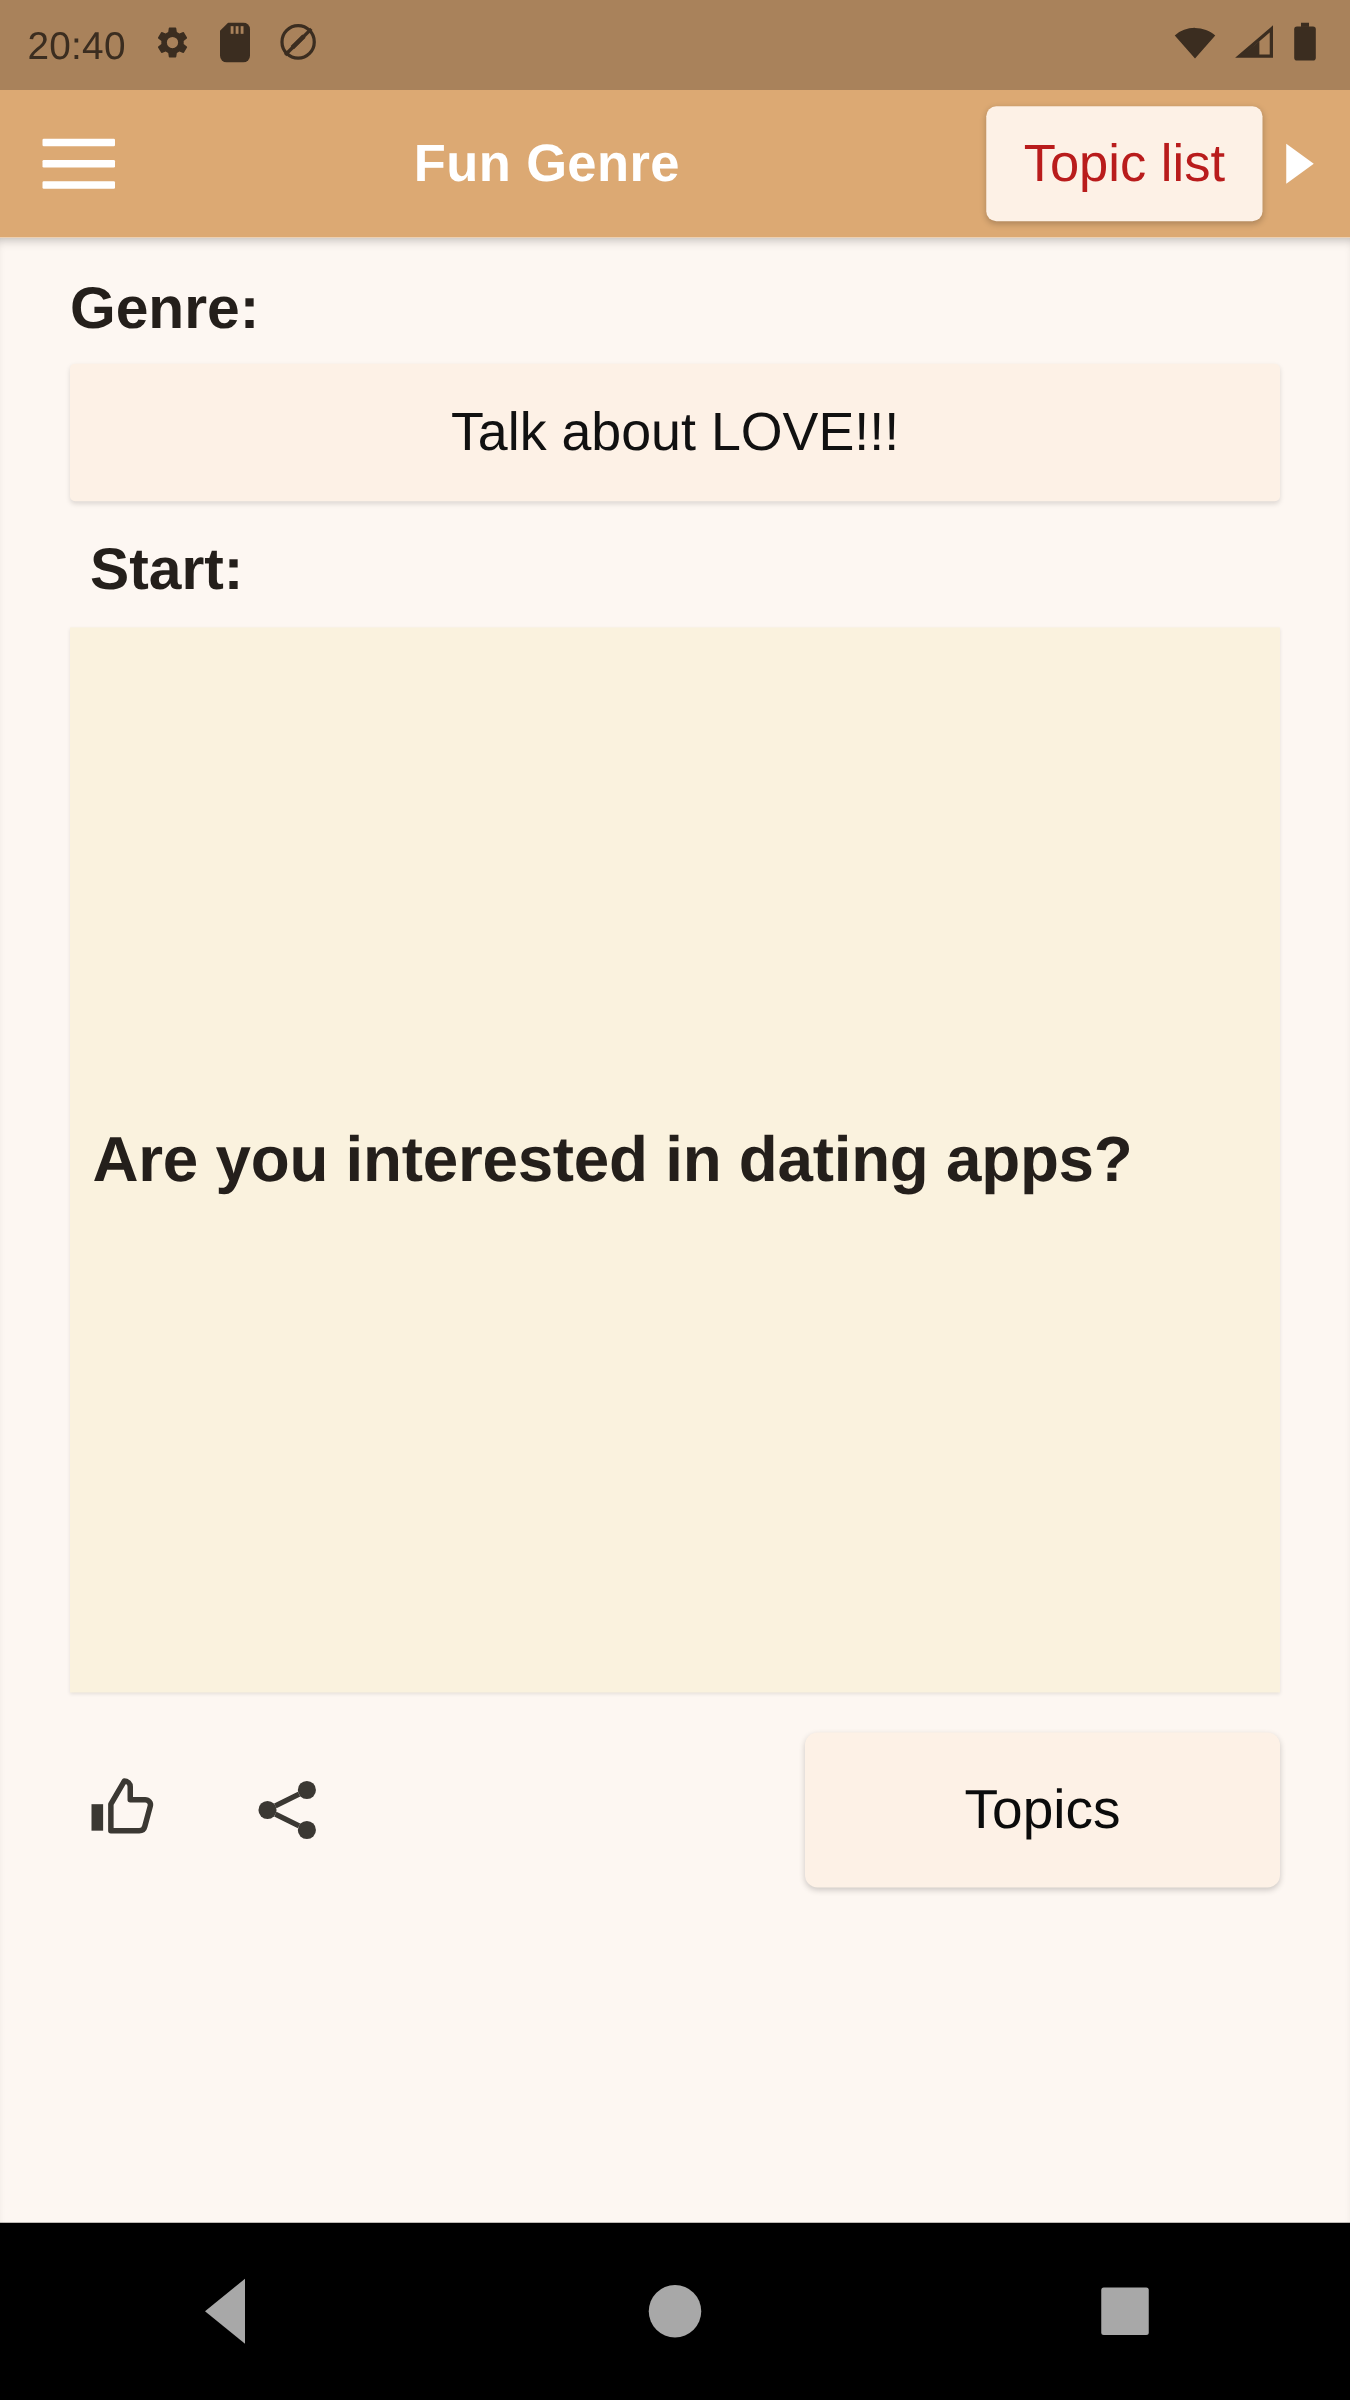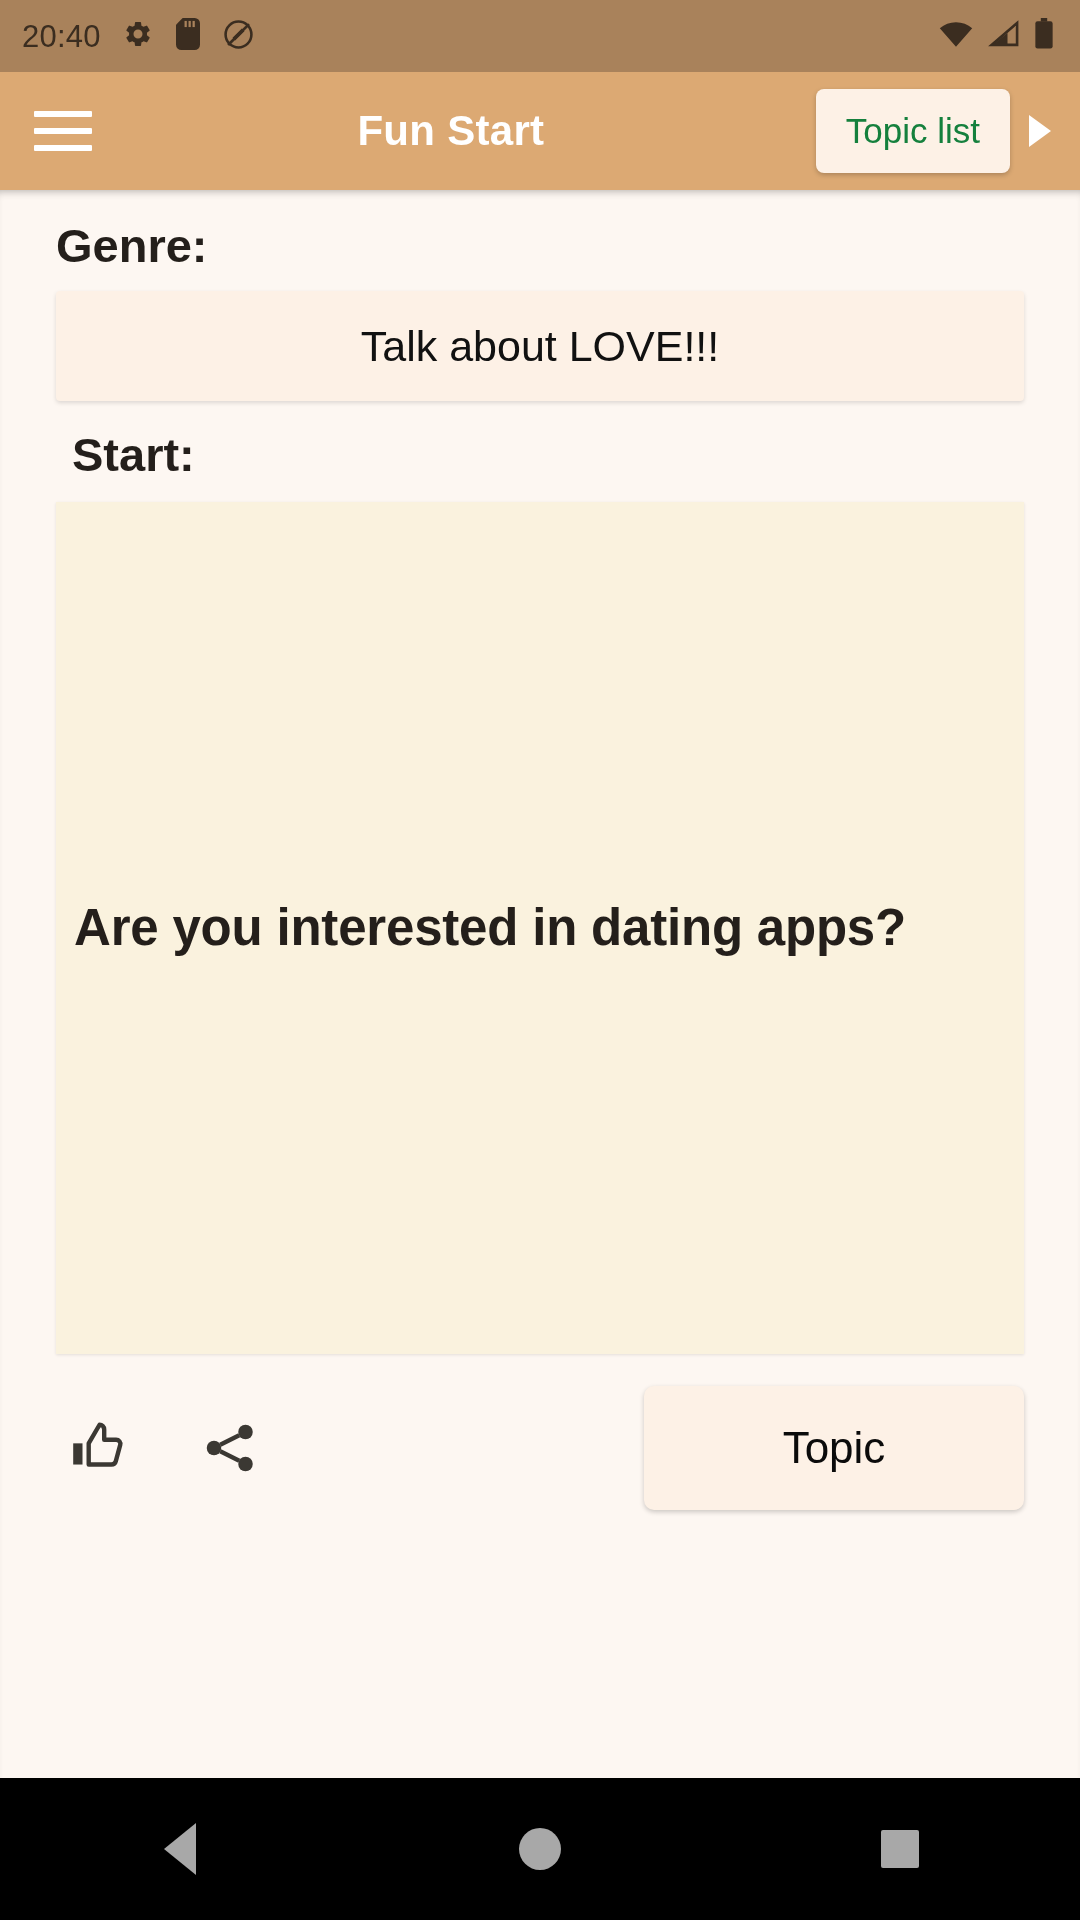--- a/index.html
+++ b/index.html
@@ -83,22 +83,22 @@
     font-size: 42px;
     font-weight: bold;
     letter-spacing: 0.3px;
     margin-left: -10px;
   }
   .topic-list-btn {
     background: #FDF1E6;
     border: none;
     border-radius: 8px;
     padding: 22px 30px;
-    font-size: 35px;
-    color: #15803d;
+    font-size: 42px;
+    color: #b91c1c;
     font-family: "Liberation Sans", sans-serif;
     box-shadow: 0 2px 5px rgba(0,0,0,0.22);
     cursor: pointer;
     white-space: nowrap;
   }
   .next-arrow {
     width: 44px;
     display: flex;
     align-items: center;
     justify-content: center;
@@ -284,21 +284,21 @@
       </span>
     </div>
   </div>
 
   <div class="app-bar">
     <div class="hamburger">
       <span></span>
       <span></span>
       <span></span>
     </div>
-    <div class="app-title">Fun Start</div>
+    <div class="app-title">Fun Genre</div>
     <button class="topic-list-btn">Topic list</button>
     <div class="next-arrow">
       <div class="tri"></div>
     </div>
   </div>
 
   <div class="content">
 
     <div class="section-label label-genre">Genre:</div>
 
@@ -320,21 +320,21 @@
           </svg>
       </div>
       <div class="icon-btn share">
         <svg width="60" height="60" viewBox="0 0 24 24">
             <circle cx="18.2" cy="5.6" r="2.9" fill="#3B3833"></circle>
             <circle cx="5.6" cy="12" r="2.9" fill="#3B3833"></circle>
             <circle cx="18.2" cy="18.4" r="2.9" fill="#3B3833"></circle>
             <path stroke="#3B3833" stroke-width="1.7" d="M8.1 10.7 15.7 6.9M8.1 13.3l7.6 3.8"></path>
           </svg>
       </div>
-      <button class="start-btn">Topic</button>
+      <button class="start-btn">Topics</button>
     </div>
   </div>
 
   <div class="nav-bar">
     <div class="nav-btn">
       <div class="nav-back"></div>
     </div>
     <div class="nav-btn">
       <div class="nav-home"></div>
     </div>

